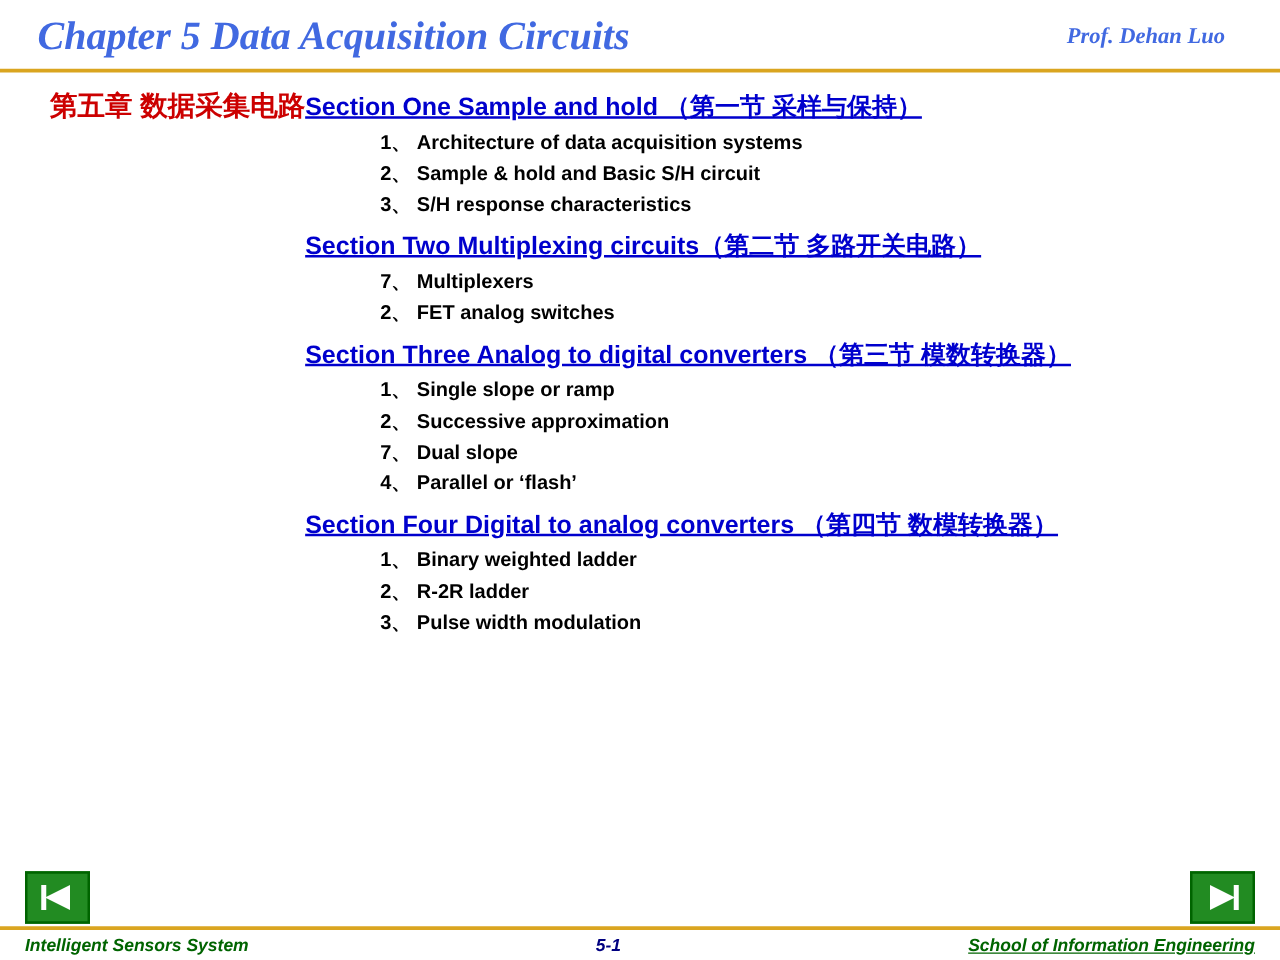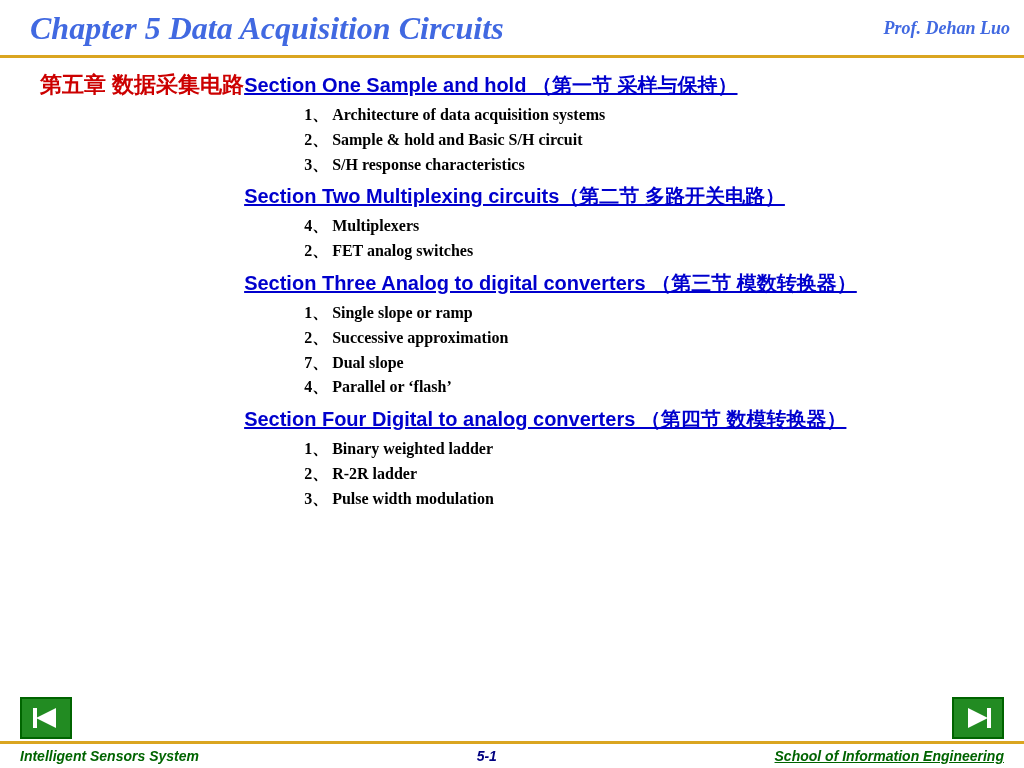--- a/index.html
+++ b/index.html
@@ -18,21 +18,21 @@
       height: 768px;
       display: flex;
       flex-direction: column;
     }
 
     
     .header {
       display: flex;
       justify-content: space-between;
       align-items: center;
-      padding: 10px 14px 0 30px;
+      padding: 10px 44px 0 30px;
       border-bottom: 3px solid #DAA520;
       padding-bottom: 8px;
     }
 
     .header-title {
       font-size: 32px;
       font-style: italic;
       font-weight: bold;
       color: #4169E1;
       font-family: 'Times New Roman', serif;
@@ -68,21 +68,20 @@
       color: #0000CD;
       text-decoration: underline;
       margin-top: 6px;
       margin-bottom: 4px;
       cursor: pointer;
     }
 
     .section-items {
       margin-left: 60px;
       margin-bottom: 4px;
-      font-family: Liberation Serif, serif;
     }
 
     .section-item {
       font-size: 16px;
       font-weight: bold;
       color: #000000;
       line-height: 1.55;
     }
 
     
@@ -160,21 +159,21 @@
           <div class="section-heading">Section One    Sample and hold  （第一节 采样与保持）</div>
           <div class="section-items">
             <div class="section-item">1、 Architecture of data acquisition systems</div>
             <div class="section-item">2、 Sample &amp; hold and Basic S/H circuit</div>
             <div class="section-item">3、 S/H response characteristics</div>
           </div>
         </div>
         <div>
           <div class="section-heading">Section Two    Multiplexing circuits（第二节 多路开关电路）</div>
           <div class="section-items">
-            <div class="section-item">4、 Multiplexers</div>
+            <div class="section-item">7、 Multiplexers</div>
             <div class="section-item">2、 FET analog switches</div>
           </div>
         </div>
         <div>
           <div class="section-heading">Section Three   Analog to digital converters （第三节 模数转换器）</div>
           <div class="section-items">
             <div class="section-item">1、  Single slope or ramp</div>
             <div class="section-item">2、  Successive approximation</div>
             <div class="section-item">7、 Dual slope</div>
             <div class="section-item">4、 Parallel or ‘flash’</div>

